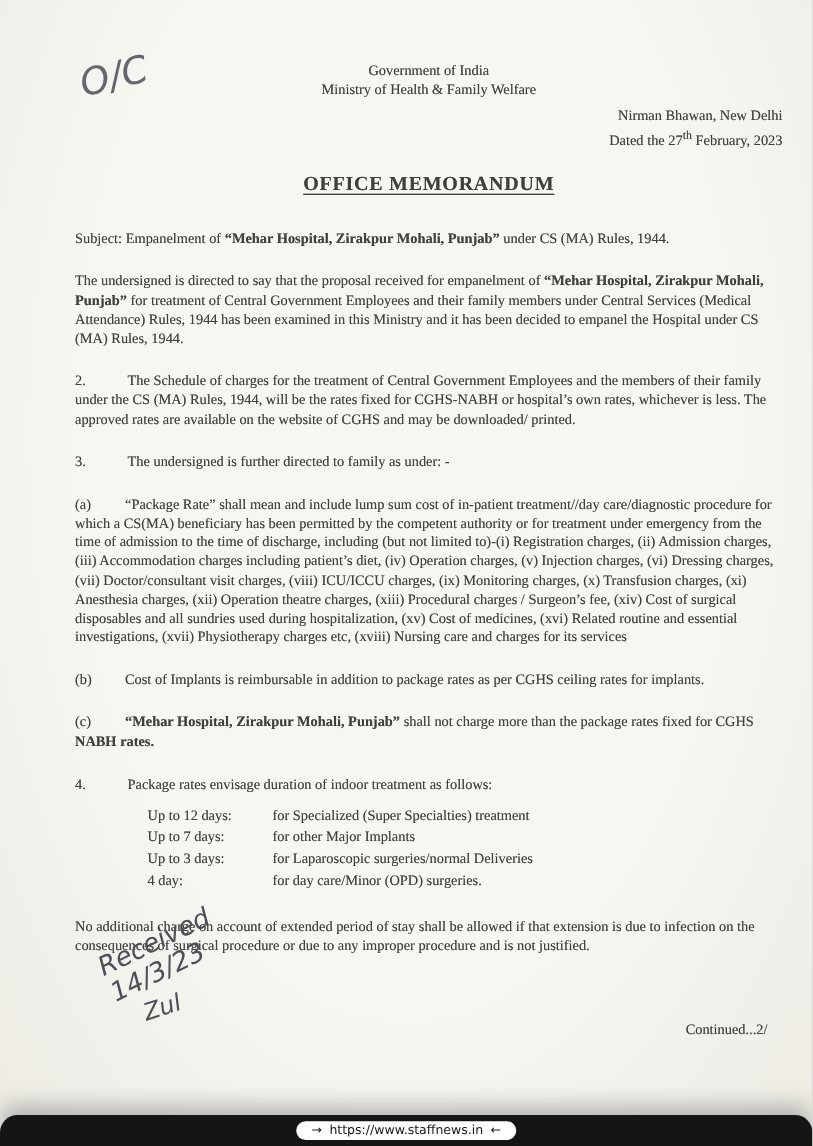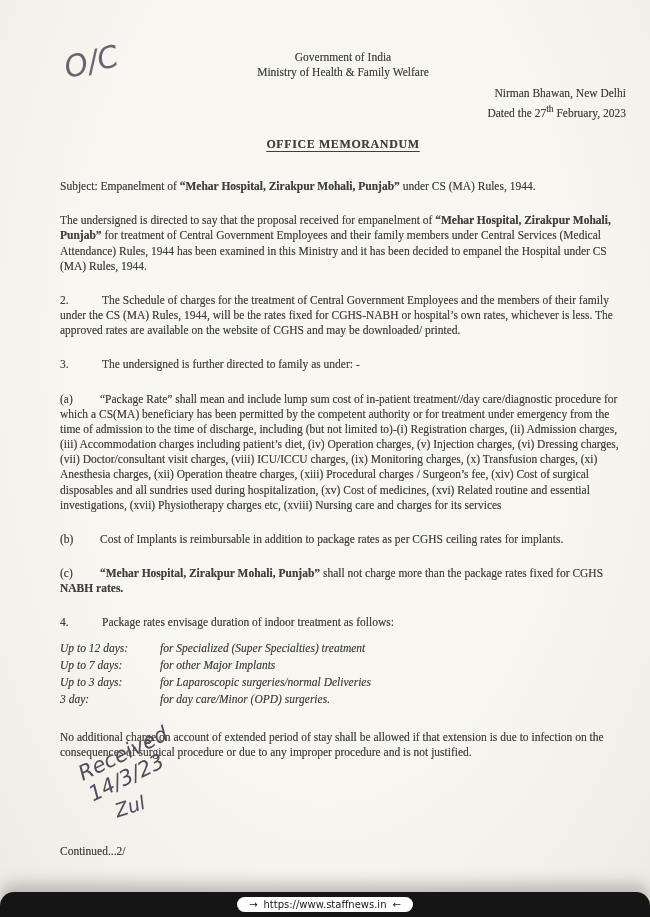--- a/index.html
+++ b/index.html
@@ -11,31 +11,31 @@
     background:radial-gradient(ellipse at 50% 38%, #f8f6f1 55%, #edebe4 100%);
     font-family:"Liberation Serif","DejaVu Serif",serif;
     color:#413f3c;
     font-size:11.5px;
     line-height:1.32;
     overflow:hidden;
     text-shadow:0 0 .5px rgba(66,63,58,.55);
   }
   .header-center{text-align:center;line-height:1.3;}
   .header-right{text-align:right;line-height:1.5;margin-top:5px;}
-  .memo-title{text-align:center;font-weight:bold;font-size:12px;letter-spacing:.6px;margin-top:15px;}
+  .memo-title{text-align:center;font-weight:bold;font-size:16px;letter-spacing:.6px;margin-top:15px;}
   .memo-title span{text-decoration:underline;text-underline-offset:3px;}
   .subject{margin-top:26px;}
   .para{margin:0;margin-top:19px;}
   .pnum{display:inline-block;width:42px;}
   .cnum{display:inline-block;width:40px;}
   b{font-weight:bold;}
-  .durations{margin-top:9px;line-height:1.5;font-style:italic;}
+  .durations{margin-top:9px;margin-left:58px;line-height:1.5;}
   .dur-term{display:inline-block;width:100px;}
   .closing{margin:0;margin-top:21px;}
-  .continued{margin-top:84px;text-align:left;padding-right:12px;}
+  .continued{margin-top:52px;text-align:right;padding-right:12px;}
   
   .hw{position:absolute;font-family:"DejaVu Sans",sans-serif;font-style:italic;color:#504d59;text-shadow:none;}
   .hw-top{left:64px;top:42px;font-size:30px;transform:rotate(-14deg);opacity:.85;}
   .hw-received{left:86px;top:740px;font-size:21px;line-height:1.08;transform:rotate(-26deg);}
   .hw-sign{margin-top:7px;margin-left:16px;font-size:19px;transform:rotate(8deg);width:40px;}
   
   .footer-bar{
     position:absolute;left:0;right:0;bottom:0;height:25px;
     background:#151515;border-radius:14px 14px 0 0;
     display:flex;align-items:center;justify-content:center;
@@ -80,21 +80,21 @@
 
   <p class="para"><span class="cnum">(c)</span><b>“Mehar Hospital, Zirakpur Mohali, Punjab”</b><span> shall not charge more than the package rates fixed for CGHS </span><b>NABH rates.</b></p>
 
 
   <p class="para"><span class="pnum">4.</span><span>Package rates envisage duration of indoor treatment as follows:</span></p>
 
   <div class="durations">
     <div><span class="dur-term">Up to 12 days:</span><span>for Specialized (Super Specialties) treatment</span></div>
     <div><span class="dur-term">Up to 7 days:</span><span>for other Major Implants</span></div>
     <div><span class="dur-term">Up to 3 days:</span><span>for Laparoscopic surgeries/normal Deliveries</span></div>
-    <div><span class="dur-term">3 day:</span><span>for day care/Minor (OPD) surgeries.</span></div>
+    <div><span class="dur-term">4 day:</span><span>for day care/Minor (OPD) surgeries.</span></div>
   </div>
 
   <p class="closing">No additional charge on account of extended period of stay shall be allowed if that extension is due to infection on the consequences of surgical procedure or due to any improper procedure and is not justified.</p>
 
   <div class="hw hw-received">
     <div>Received</div>
     <div>14/3/23</div>
     <div class="hw-sign">Zul</div>
   </div>
 

